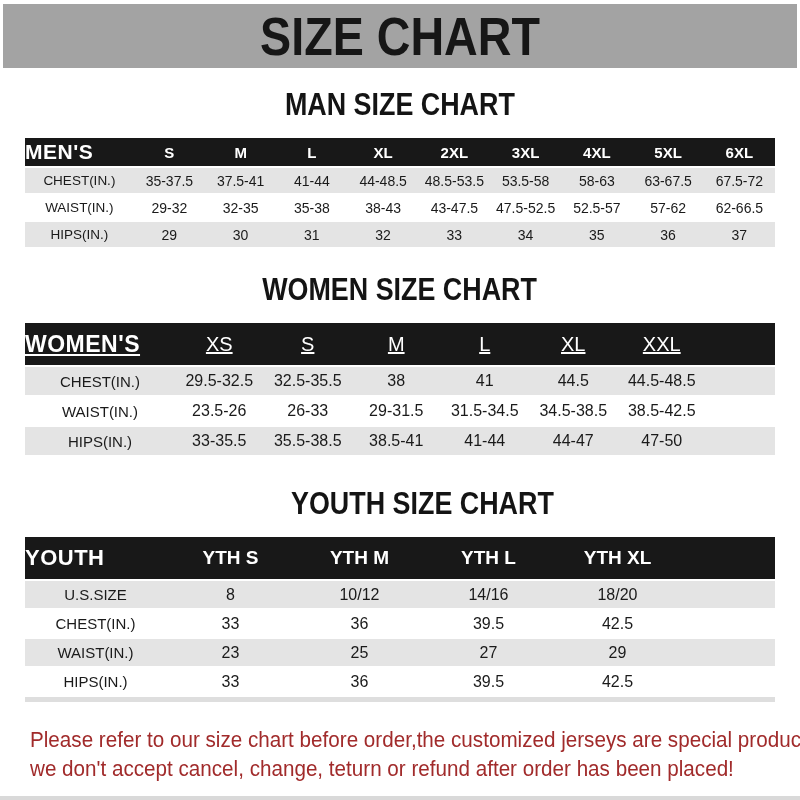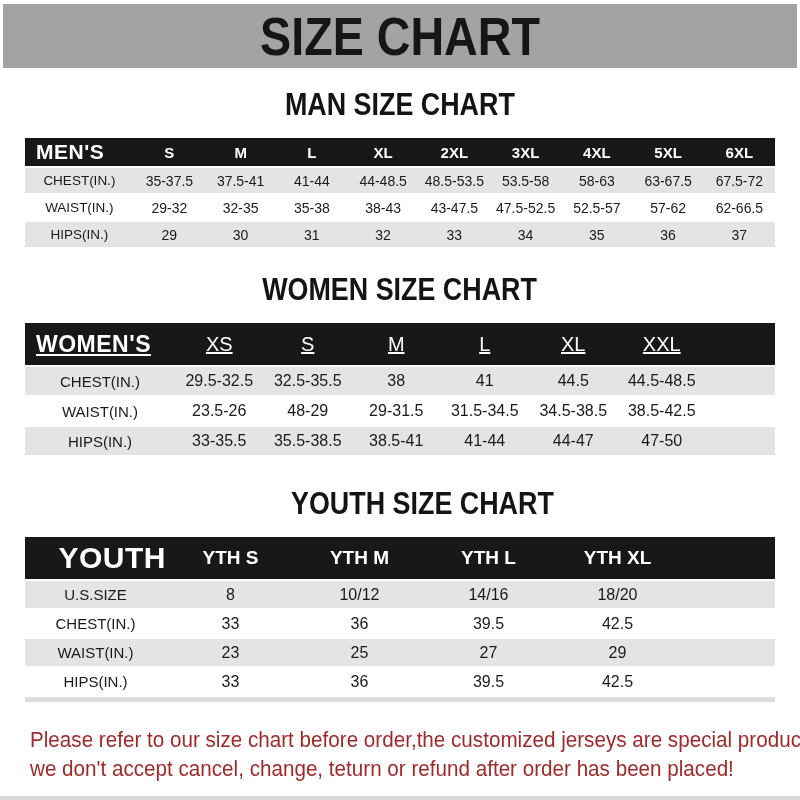--- a/index.html
+++ b/index.html
@@ -62,21 +62,20 @@
   .thead {
     background: #181818;
     color: #ffffff;
     margin-top: 0;
   }
   .gray  { background: #E4E4E4; }
   .white { background: #ffffff; }
 
   .corner {
     text-align: left;
-    padding-left: 11px;
     font-weight: bold;
     letter-spacing: 0.5px;
     white-space: nowrap;
   }
 
   
   .men-grid   { grid-template-columns: 14.5% repeat(9, 9.5%); }
   .men .thead { height: 28px; font-size: 15px; font-weight: bold; }
   .men .thead .corner { font-size: 21px; }
   .men .trow.data { height: 25px; font-size: 14px; }
@@ -85,21 +84,21 @@
   
   .women-grid   { grid-template-columns: 20% repeat(6, 11.8%); }
   .women .thead { height: 42px; font-size: 20px; font-weight: normal; text-decoration: underline; }
   .women .thead .corner { font-size: 23px; font-weight: bold; }
   .women .trow.data { height: 28px; font-size: 16px; }
   .women .rlabel { font-size: 15px; }
 
   
   .youth-grid   { grid-template-columns: 18.8% repeat(4, 17.2%); }
   .youth .thead { height: 42px; font-size: 19px; font-weight: bold; }
-  .youth .thead .corner { font-size: 30px; text-align: right; }
+  .youth .thead .corner { font-size: 22px; }
   .youth .trow.data { height: 27px; font-size: 16px; }
   .youth .rlabel { font-size: 15px; }
 
   .table-endstrip {
     height: 5px;
     background: #DEDEDE;
     margin-top: 2px;
   }
 
   
@@ -203,21 +202,21 @@
     <div>29.5-32.5</div>
     <div>32.5-35.5</div>
     <div>38</div>
     <div>41</div>
     <div>44.5</div>
     <div>44.5-48.5</div>
   </div>
   <div class="trow data white women-grid">
     <div class="rlabel">WAIST(IN.)</div>
     <div>23.5-26</div>
-    <div>48-29</div>
+    <div>26-33</div>
     <div>29-31.5</div>
     <div>31.5-34.5</div>
     <div>34.5-38.5</div>
     <div>38.5-42.5</div>
   </div>
   <div class="trow data gray women-grid">
     <div class="rlabel">HIPS(IN.)</div>
     <div>33-35.5</div>
     <div>35.5-38.5</div>
     <div>38.5-41</div>

